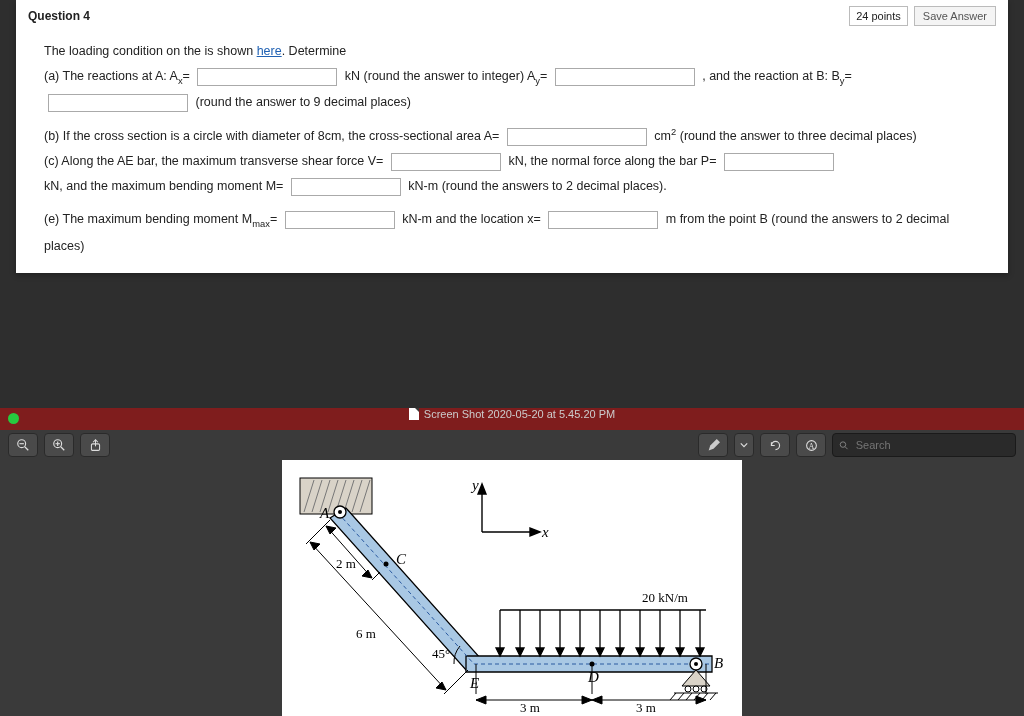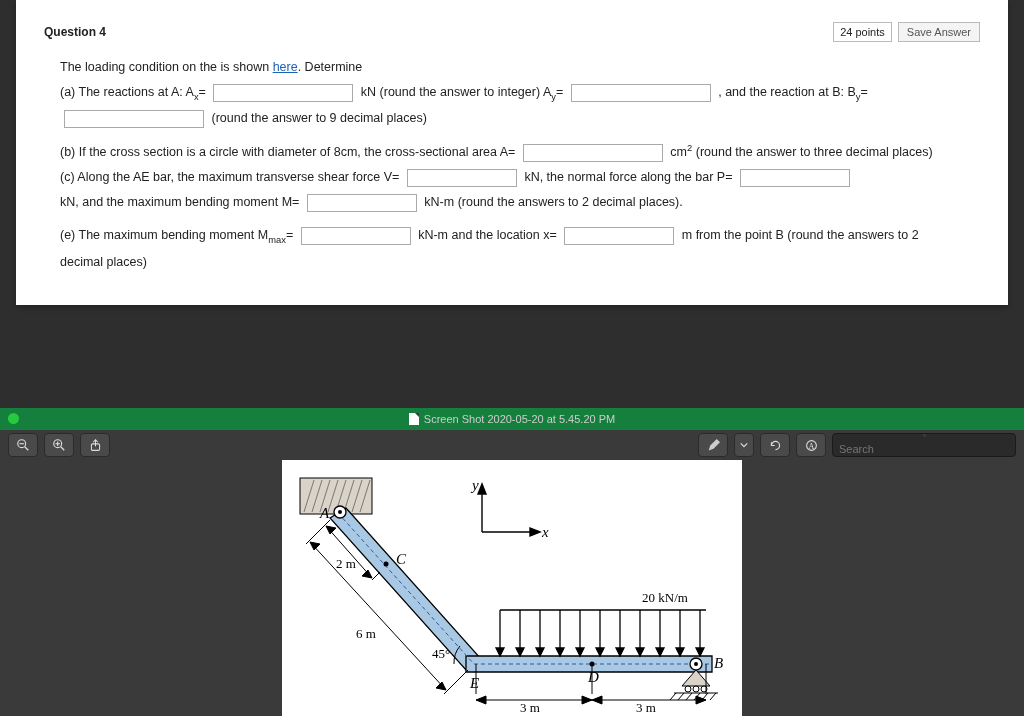--- a/index.html
+++ b/index.html
@@ -8,21 +8,21 @@
     width: 1024px;
     height: 716px;
     font-family: -apple-system, BlinkMacSystemFont, "Segoe UI", Arial, sans-serif;
     background: #2e2e2e;
     overflow: hidden;
   }
   .question-panel {
     background: #fff;
     margin: 0 16px;
     box-shadow: 0 2px 6px rgba(0,0,0,0.3);
-    padding: 16px;
+    padding: 0;
   }
   .q-header {
     display: flex;
     justify-content: space-between;
     align-items: center;
     padding: 6px 12px 4px 12px;
     border-bottom: 1px solid #eee0;
   }
   .q-title {
     font-size: 12px;
@@ -77,24 +77,24 @@
 
   
   .viewer {
     background: #3a3a3a;
     position: absolute;
     left: 0; right: 0; bottom: 0;
     height: 308px;
   }
   .viewer-titlebar {
     display: flex;
-    align-items: center;
+    align-items: flex-start;
     justify-content: center;
     height: 22px;
-    background: #15803d;
+    background: #7f1d1d;
     position: relative;
     font-size: 11px;
     color: #ccc;
   }
   .traffic {
     position: absolute;
     left: 8px; top: 5px;
     display: flex; gap: 6px;
   }
   .traffic span {
@@ -144,21 +144,20 @@
     border: 1px solid #1a1a1a;
     border-radius: 4px;
     height: 22px;
     width: 170px;
     display: flex;
     align-items: center;
     padding: 0 6px;
     color: #888;
     font-size: 11px;
     gap: 5px;
-    flex-direction: column;
   }
   .tb-search input{
     background:transparent;
     border:none;
     color:#ddd;
     font-size:11px;
     width:100%;
     outline:none;
   }
   .viewer-canvas {

